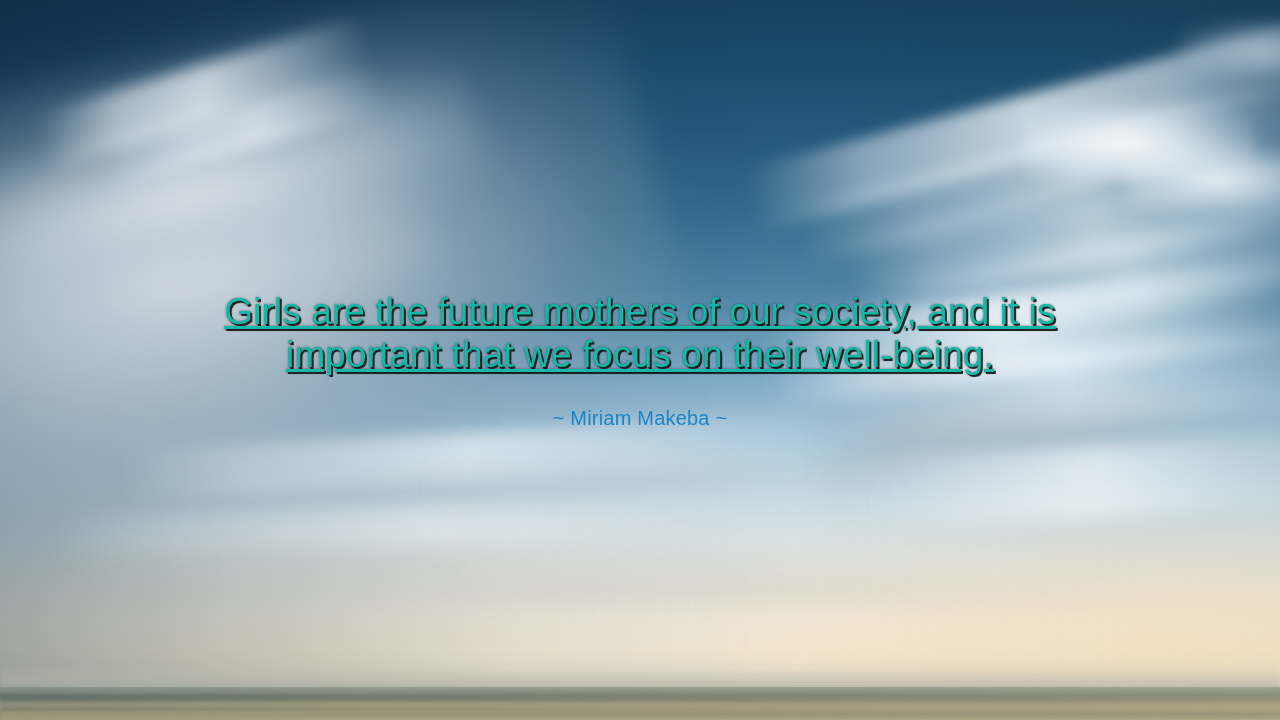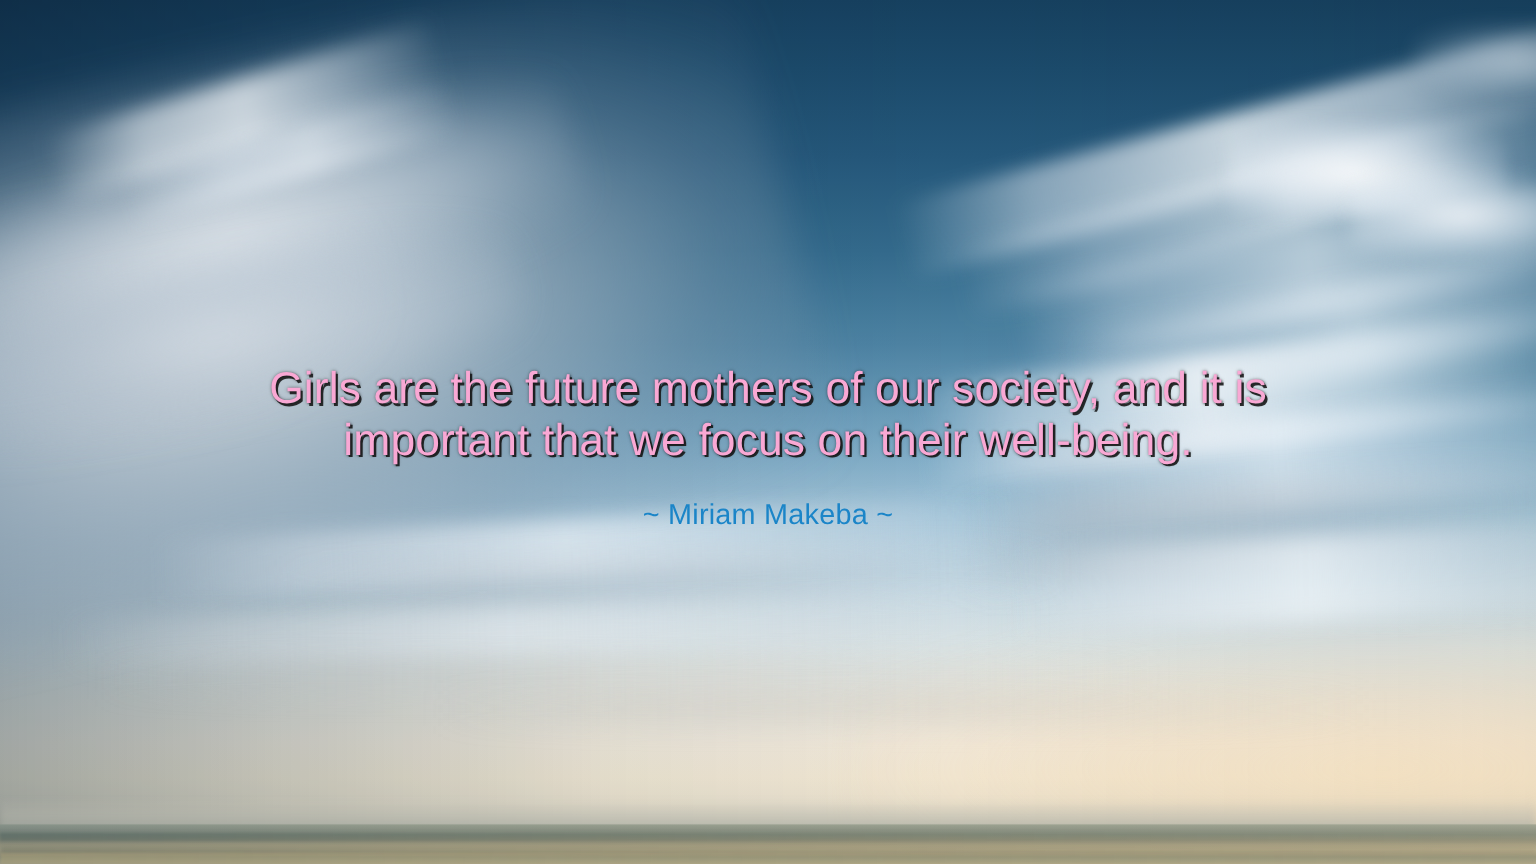--- a/index.html
+++ b/index.html
@@ -480,39 +480,40 @@
     position: absolute;
     left: 0;
     right: 0;
     top: 290px;
     text-align: center;
     padding: 0 100px;
     box-sizing: border-box;
   }
 
   .quote-text {
-    margin: 12px;
-    color: #f9a8d4;
+    margin: 0;
+    color: #14b8a6;
     font-family: "Liberation Sans", sans-serif;
     font-size: 37px;
     font-weight: 400;
     line-height: 43px;
     letter-spacing: 0.1px;
     text-shadow:
       2px 2px 0 rgba(22, 22, 22, 0.88),
       1px 1px 2px rgba(0, 0, 0, 0.55),
       0 0 3px rgba(0, 0, 0, 0.35);
     white-space: pre-line;
+    text-decoration: underline;
   }
 
   .attribution {
     margin: 24px 0 0 0;
     color: #1b85c8;
     font-family: "Liberation Sans", sans-serif;
-    font-size: 24px;
+    font-size: 20px;
     font-weight: 400;
     line-height: 36px;
     letter-spacing: 0.2px;
   }
 </style>
 </head>
 <body>
 
 <div class="stage">
 

